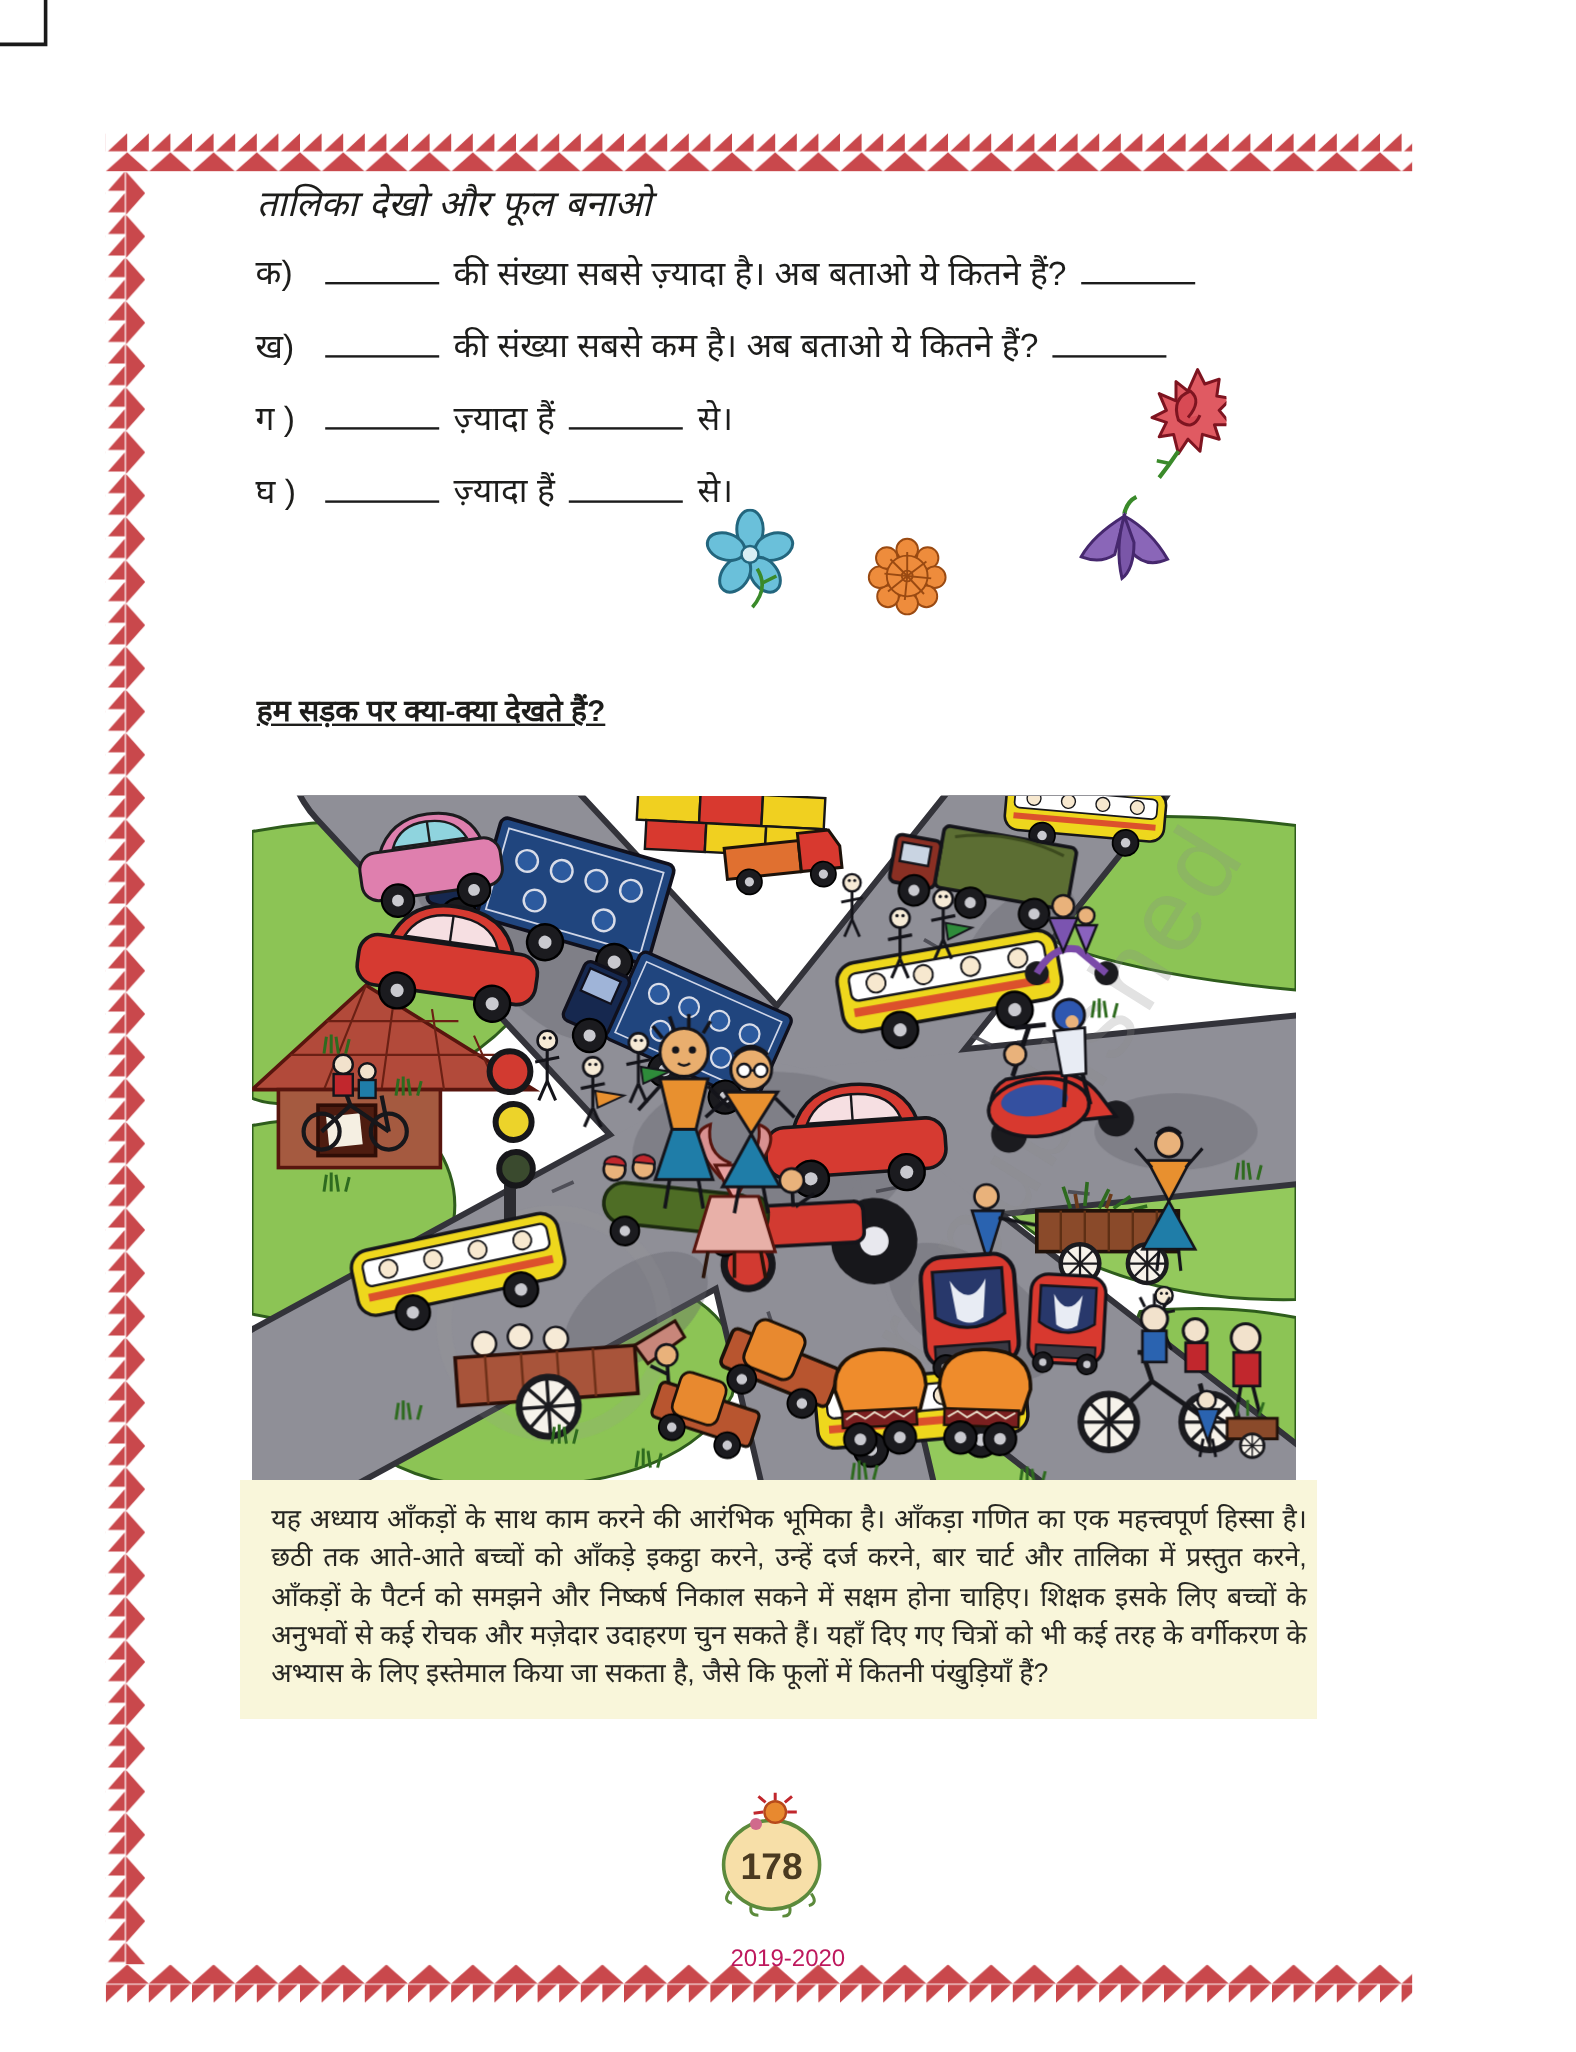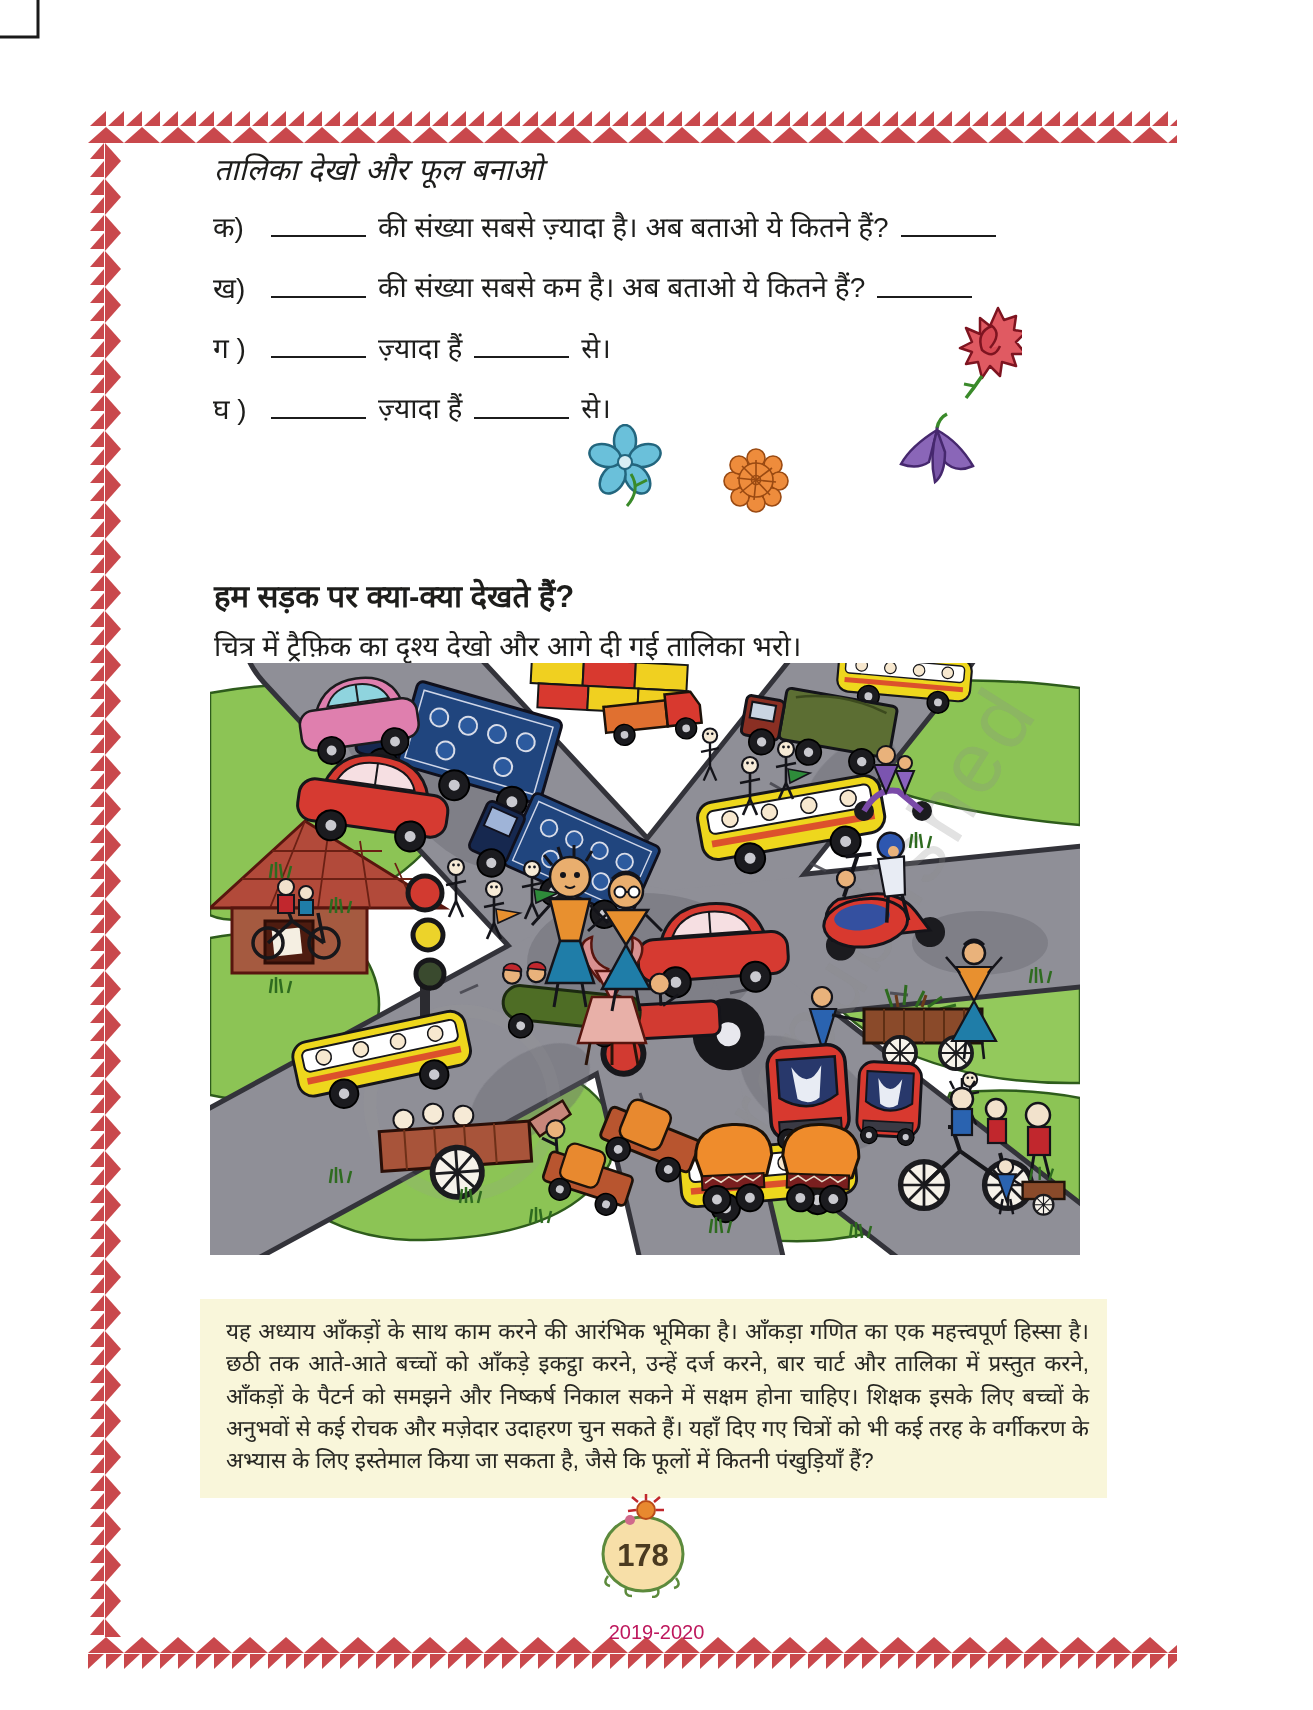--- a/index.html
+++ b/index.html
@@ -7,24 +7,24 @@
         font-family:"Liberation Sans","DejaVu Sans",sans-serif;color:#1d1d1b;}
   .abs{position:absolute;}
   
   .ex-heading{left:214px;top:148px;font-size:30px;font-style:italic;font-weight:500;
               font-family:"DejaVu Serif","Liberation Serif",serif;}
   .questions{left:213px;top:206px;width:940px;}
   .q-row{font-size:28px;margin-bottom:21px;white-space:nowrap;}
   .q-label{display:inline-block;min-width:46px;}
   .blank{display:inline-block;width:95px;height:1.05em;border-bottom:2.5px solid #1c1c1c;
          margin:0 12px;vertical-align:baseline;}
-  .sec-heading{left:214px;top:574px;font-size:31px;font-weight:bold;}
+  .sec-heading{left:214px;top:574px;font-size:25px;font-weight:bold;text-decoration:underline;}
   .sec-instruction{left:214px;top:626px;font-size:28px;}
-  .note-box{left:200px;top:1299px;width:863px;background:var(--note-bg,#f9f6da);
-            padding:17px 18px 20px 26px;font-size:22.3px;line-height:1.45;text-align:justify;color:#262622;}
+  .note-box{left:200px;top:1233px;width:863px;background:var(--note-bg,#f9f6da);
+            padding:17px 8px 20px 26px;font-size:22.3px;line-height:1.45;text-align:justify;color:#262622;}
   .footer-year{left:0;top:1621px;width:1313px;text-align:center;font-size:20px;color:#be185d;}
   svg text{font-family:"Liberation Sans","DejaVu Sans",sans-serif;}
 </style>
 </head>
 <body>
 
 <div class="page">
 
   <svg class="abs" style="left:0;top:0" width="60" height="60">
     <path d="M38 0 V37 H0" fill="none" stroke="#1a1a1a" stroke-width="3"></path>
@@ -127,21 +127,20 @@
         <line x1="36" y1="34" x2="50" y2="49"></line>
       <line x1="36" y1="34" x2="34" y2="54"></line>
         <line x1="36" y1="34" x2="20" y2="47"></line>
       <line x1="36" y1="34" x2="17" y2="32"></line>
         <line x1="36" y1="34" x2="22" y2="20"></line>
     </g>
     <circle cx="36" cy="34" r="4.5" fill="none" stroke="#9a4a12" stroke-width="1.6"></circle>
   </svg>
 
   <div class="abs sec-heading">हम सड़क पर क्या-क्या देखते हैं?</div>
-  <div class="abs sec-instruction">चित्र में ट्रैफ़िक का दृश्य देखो और आगे दी गई तालिका भरो।</div>
 
   <svg class="abs" style="left:210px;top:663px" width="870" height="592" viewBox="0 0 870 592">
     <defs>
       <g id="wheel">
           <circle r="15" fill="#1b1b1f" stroke="#000" stroke-width="2"></circle>
           <circle r="5.5" fill="#c9c9cf"></circle>
         </g>
       <g id="spokewheel">
         <circle r="26" fill="#f6f2ea" stroke="#1b1b1f" stroke-width="6"></circle>
         <path d="M-26 0H26M0 -26V26M-18 -18L18 18M-18 18L18 -18" stroke="#1b1b1f" stroke-width="3"></path>

